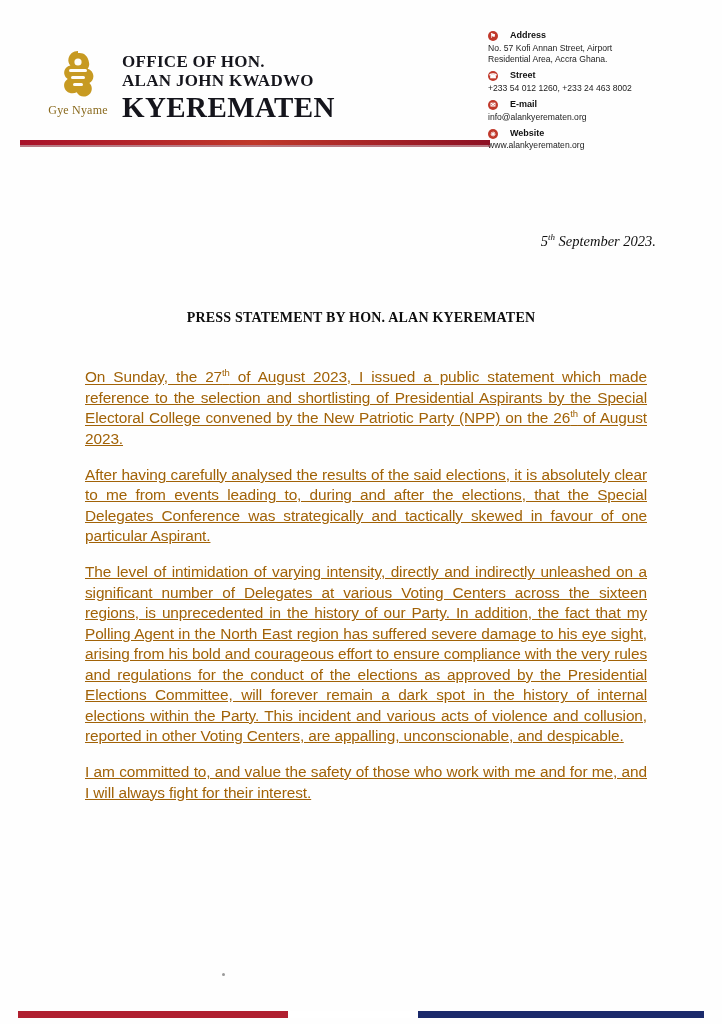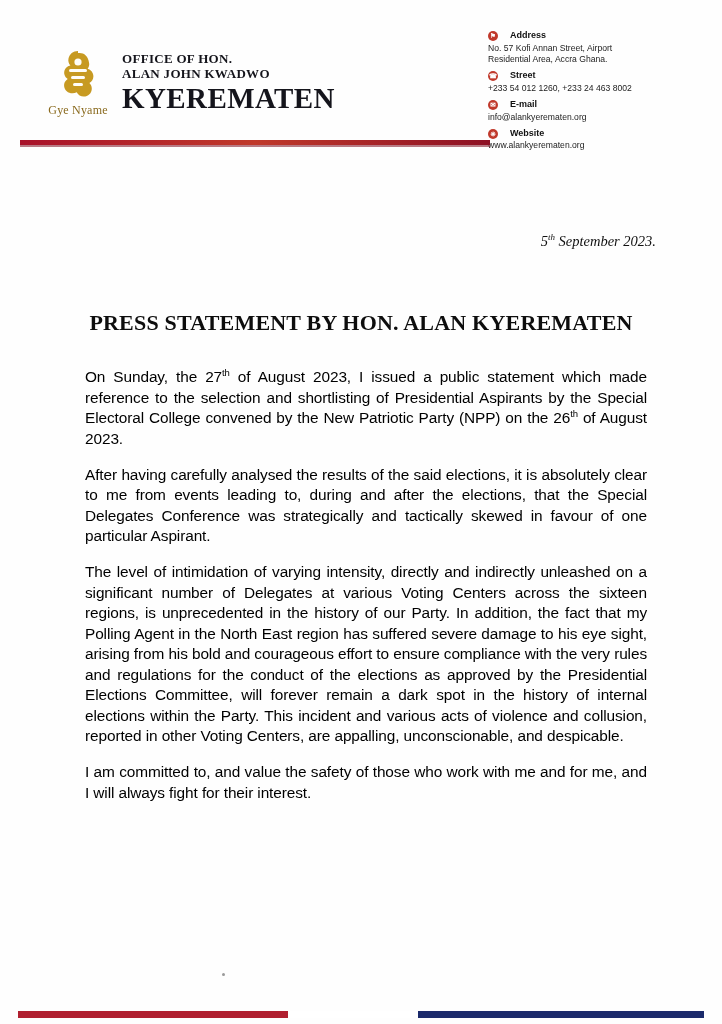--- a/index.html
+++ b/index.html
@@ -56,21 +56,21 @@
   .office-title {
     position: absolute;
     left: 122px;
     top: 22px;
     font-family: "Liberation Serif", serif;
     color: #15151c;
     line-height: 1.12;
   }
   .office-title .l1,
   .office-title .l2 {
-    font-size: 13px;
+    font-size: 17px;
     font-weight: bold;
     letter-spacing: .3px;
   }
   .office-title .l3 {
     font-size: 29px;
     font-weight: bold;
     letter-spacing: .4px;
     margin-top: 1px;
   }
 
@@ -139,38 +139,39 @@
   .date sup { font-size: 9px; vertical-align: super; }
 
   
   .doc-title {
     position: absolute;
     top: 310px;
     left: 0; right: 0;
     text-align: center;
     font-family: "Liberation Serif", serif;
     font-weight: bold;
-    font-size: 22px;
+    font-size: 14px;
     letter-spacing: .2px;
     color: #0d0d0d;
   }
 
   .body {
     position: absolute;
     top: 352px;
     left: 85px;
     width: 562px;
   }
   .para {
     font-size: 15.4px;
     line-height: 1.33;
     text-align: justify;
-    color: #000000;
+    color: #a16207;
     margin-bottom: 13px;
     letter-spacing: -0.1px;
+    text-decoration: underline;
   }
   .para sup { font-size: 9.5px; vertical-align: super; }
 
   
   .footer {
     position: absolute;
     left: 0; right: 0;
     bottom: 0;
     height: 20px;
   }

